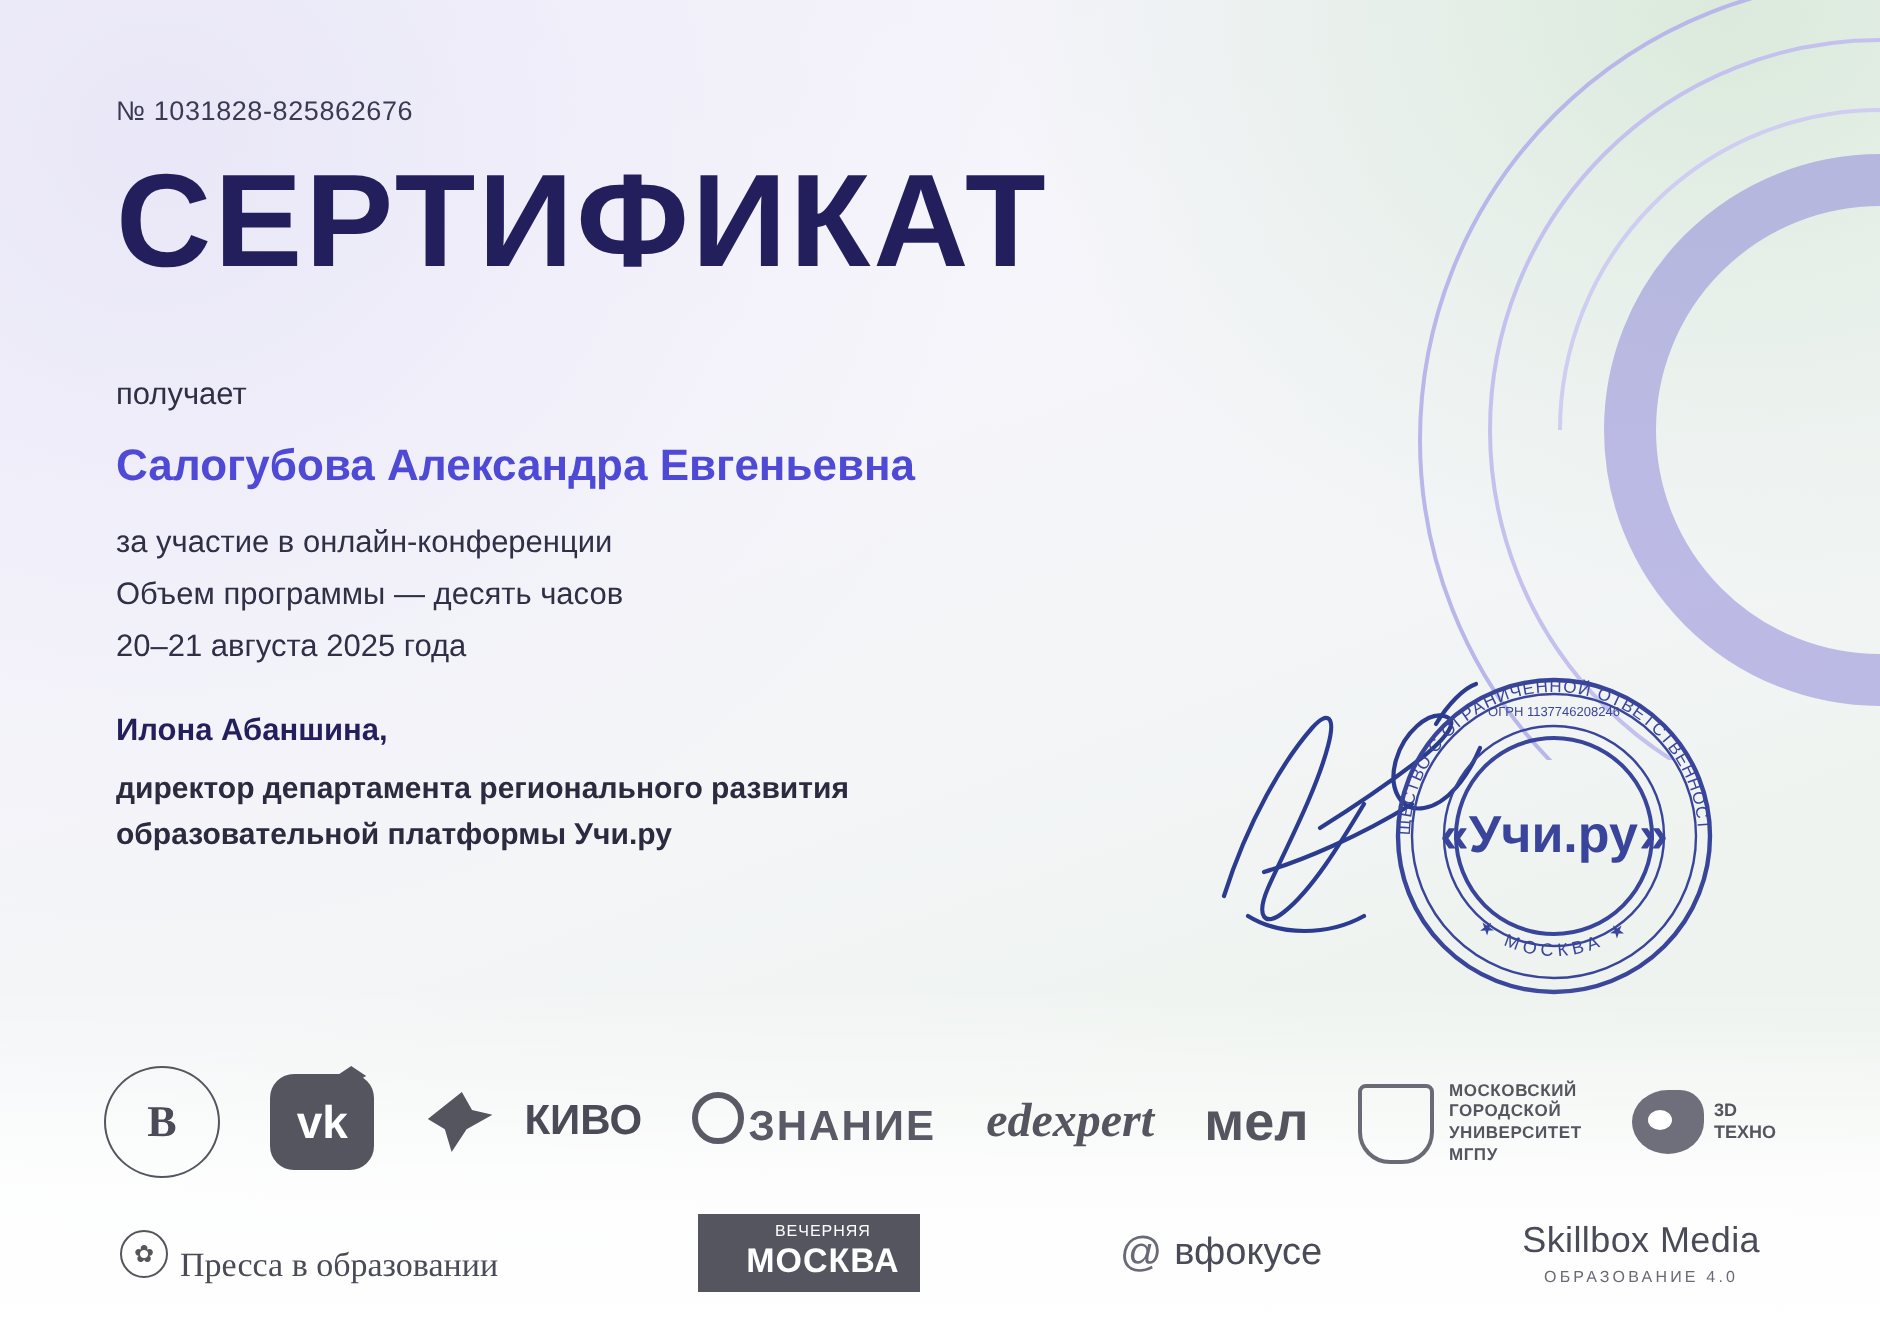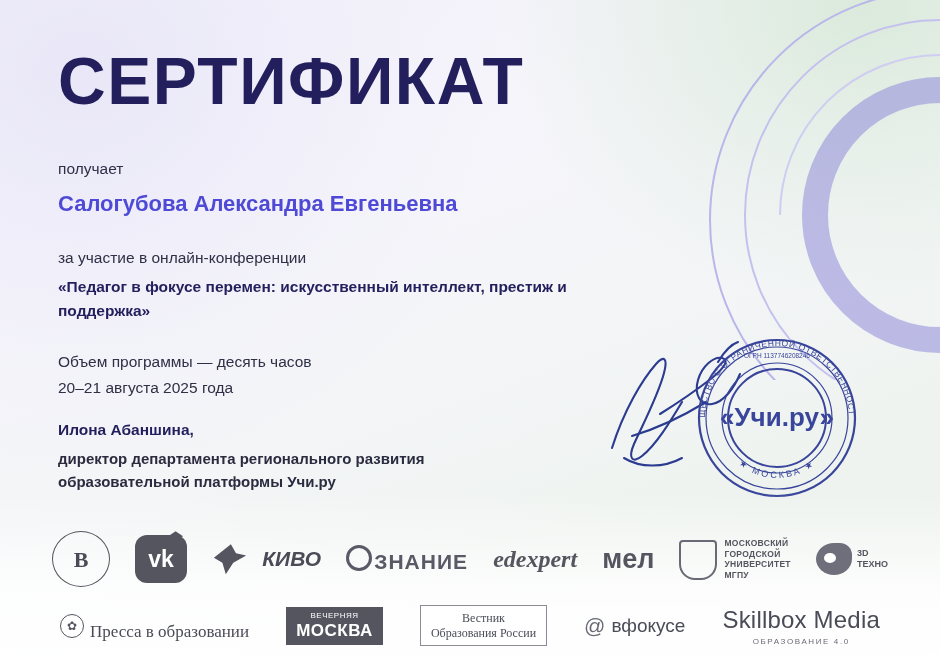--- a/index.html
+++ b/index.html
@@ -73,21 +73,21 @@
   }
   .label-gets {
     font-size: 15.5px;
     color: #2f2f46;
     margin-bottom: 13px;
   }
   .recipient {
     font-size: 22px;
     font-weight: 700;
     color: #4f4ad6;
-    margin-bottom: 32px;
+    margin-bottom: 17px;
   }
   .reason {
     font-size: 15.5px;
     color: #2f2f46;
     margin-bottom: 8px;
   }
   .event-title {
     font-size: 15.5px;
     font-weight: 700;
     color: #231f5c;
@@ -166,21 +166,21 @@
     display: flex; align-items: center; justify-content: center;
     font-size: 23px; font-weight: 700;
     position: relative;
   }
   .vk .cap {
     position: absolute; top: -4px; right: 4px;
     width: 15px; height: 9px;
     background: #55555f;
     clip-path: polygon(0 55%, 50% 0, 100% 55%, 50% 100%);
   }
-  .kivo { display: flex; align-items: center; gap: 16px; font-style: italic; }
+  .kivo { display: flex; align-items: center; gap: 16px; }
   .kivo .bird {
     width: 34px; height: 30px;
     background: #55555f;
     clip-path: polygon(5% 45%, 55% 0%, 70% 30%, 100% 38%, 62% 62%, 40% 100%, 30% 62%);
   }
   .kivo .kw { font-size: 21px; font-weight: 700; color: #4b4b58; }
   .znanie { font-size: 21px; font-weight: 700; color: #5a5a66; letter-spacing: 1px; }
   .znanie .z {
     display: inline-block;
     width: 20px; height: 20px;
@@ -213,62 +213,62 @@
   .techno .t { font-size: 9px; line-height: 1.2; color: #55555f; font-weight: 700; }
   .pressa { display: flex; align-items: center; gap: 6px; }
   .pressa .mark {
     width: 22px; height: 22px; border-radius: 50%;
     border: 1.5px solid #55555f;
     display: flex; align-items: center; justify-content: center;
     font-size: 12px; color: #55555f;
   }
   .pressa .txt { font-family: "Liberation Serif", serif; font-size: 17px; color: #4b4b58; margin-top: 12px; }
   .vm {
-    background: #55555f; color: #fff; padding: 5px 10px 6px 10px;
+    background: #55555f; color: #fff; padding: 5px 10px 6px 24px;
     text-align: center; line-height: 1;
   }
   .vm .small { font-size: 8px; letter-spacing: 0.5px; display:block; margin-bottom: 2px; }
   .vm .big { font-size: 17px; font-weight: 700; letter-spacing: 0.5px; }
   .vestnik {
     border: 1px solid #8b8b95;
     padding: 5px 10px;
     font-family: "Liberation Serif", serif;
     font-size: 12px;
     line-height: 1.2;
     color: #4b4b58;
     text-align: center;
     background: rgba(255,255,255,0.5);
   }
   .vfokuse { display: flex; align-items: center; gap: 6px; font-size: 19px; color: #4b4b58; }
   .vfokuse .at { font-size: 21px; color: #6a6a76; }
   .skillbox { text-align: center; color: #4b4b58; }
-  .skillbox .name { font-size: 24px; letter-spacing: 0.2px; }
+  .skillbox .name { font-size: 18px; letter-spacing: 0.2px; }
   .skillbox .sub { font-size: 8px; letter-spacing: 1.6px; color: #6a6a76; margin-top: 3px; }
 </style>
 </head>
 <body>
 
 <div class="certificate">
 
   <div class="tint-lilac"></div>
   <div class="tint-green"></div>
 
   <svg class="arcs" viewBox="0 0 420 380">
     <path d="M 420 -10 A 230 230 0 0 0 190 220 A 230 230 0 0 0 420 450" fill="none" stroke="#b9b6ea" stroke-width="2"></path>
     <path d="M 420 20 A 195 195 0 0 0 225 215 A 195 195 0 0 0 420 410" fill="none" stroke="#c4c1ee" stroke-width="2"></path>
     <path d="M 420 55 A 160 160 0 0 0 260 215" fill="none" stroke="#cfcdf1" stroke-width="2"></path>
     <path d="M 420 90 A 125 125 0 0 0 295 215 A 125 125 0 0 0 420 340" fill="none" stroke="#8f8ad8" stroke-width="26" opacity="0.55"></path>
   </svg>
 
   <div class="content">
+    <div class="cert-number">№ 1031828-825862676</div>
     <div class="cert-title">СЕРТИФИКАТ</div>
     <div class="label-gets">получает</div>
     <div class="recipient">Салогубова Александра Евгеньевна</div>
     <div class="reason">за участие в онлайн-конференции</div>
-    <div class="event-title">«Педагог в фокусе перемен: искусственный интеллект, престиж и поддержка»</div>
     <div class="volume">Объем программы — десять часов</div>
     <div class="dates">20–21 августа 2025 года</div>
     <div class="signer-name">Илона Абаншина,</div>
     <div class="signer-role">директор департамента регионального развития образовательной платформы Учи.ру</div>
   </div>
 
   <div class="stamp-area">
     <svg viewBox="0 0 320 190" width="320" height="190">
       <defs>
         <path id="ringTop" d="M 205 100 m -72 0 a 72 72 0 1 1 144 0"></path>
@@ -338,26 +338,20 @@
       <div class="logo pressa">
         <span class="mark">✿</span>
         <span class="txt">Пресса в образовании</span>
       </div>
       <div class="logo">
         <div class="vm">
           <span class="small">ВЕЧЕРНЯЯ</span>
           <span class="big">МОСКВА</span>
         </div>
       </div>
-      <div class="logo">
-        <div class="vestnik">
-          <div>Вестник</div>
-          <div>Образования России</div>
-        </div>
-      </div>
       <div class="logo vfokuse">
         <span class="at">@</span>
         <span>вфокусе</span>
       </div>
       <div class="logo">
         <div class="skillbox">
           <div class="name">Skillbox Media</div>
           <div class="sub">ОБРАЗОВАНИЕ 4.0</div>
         </div>
       </div>

